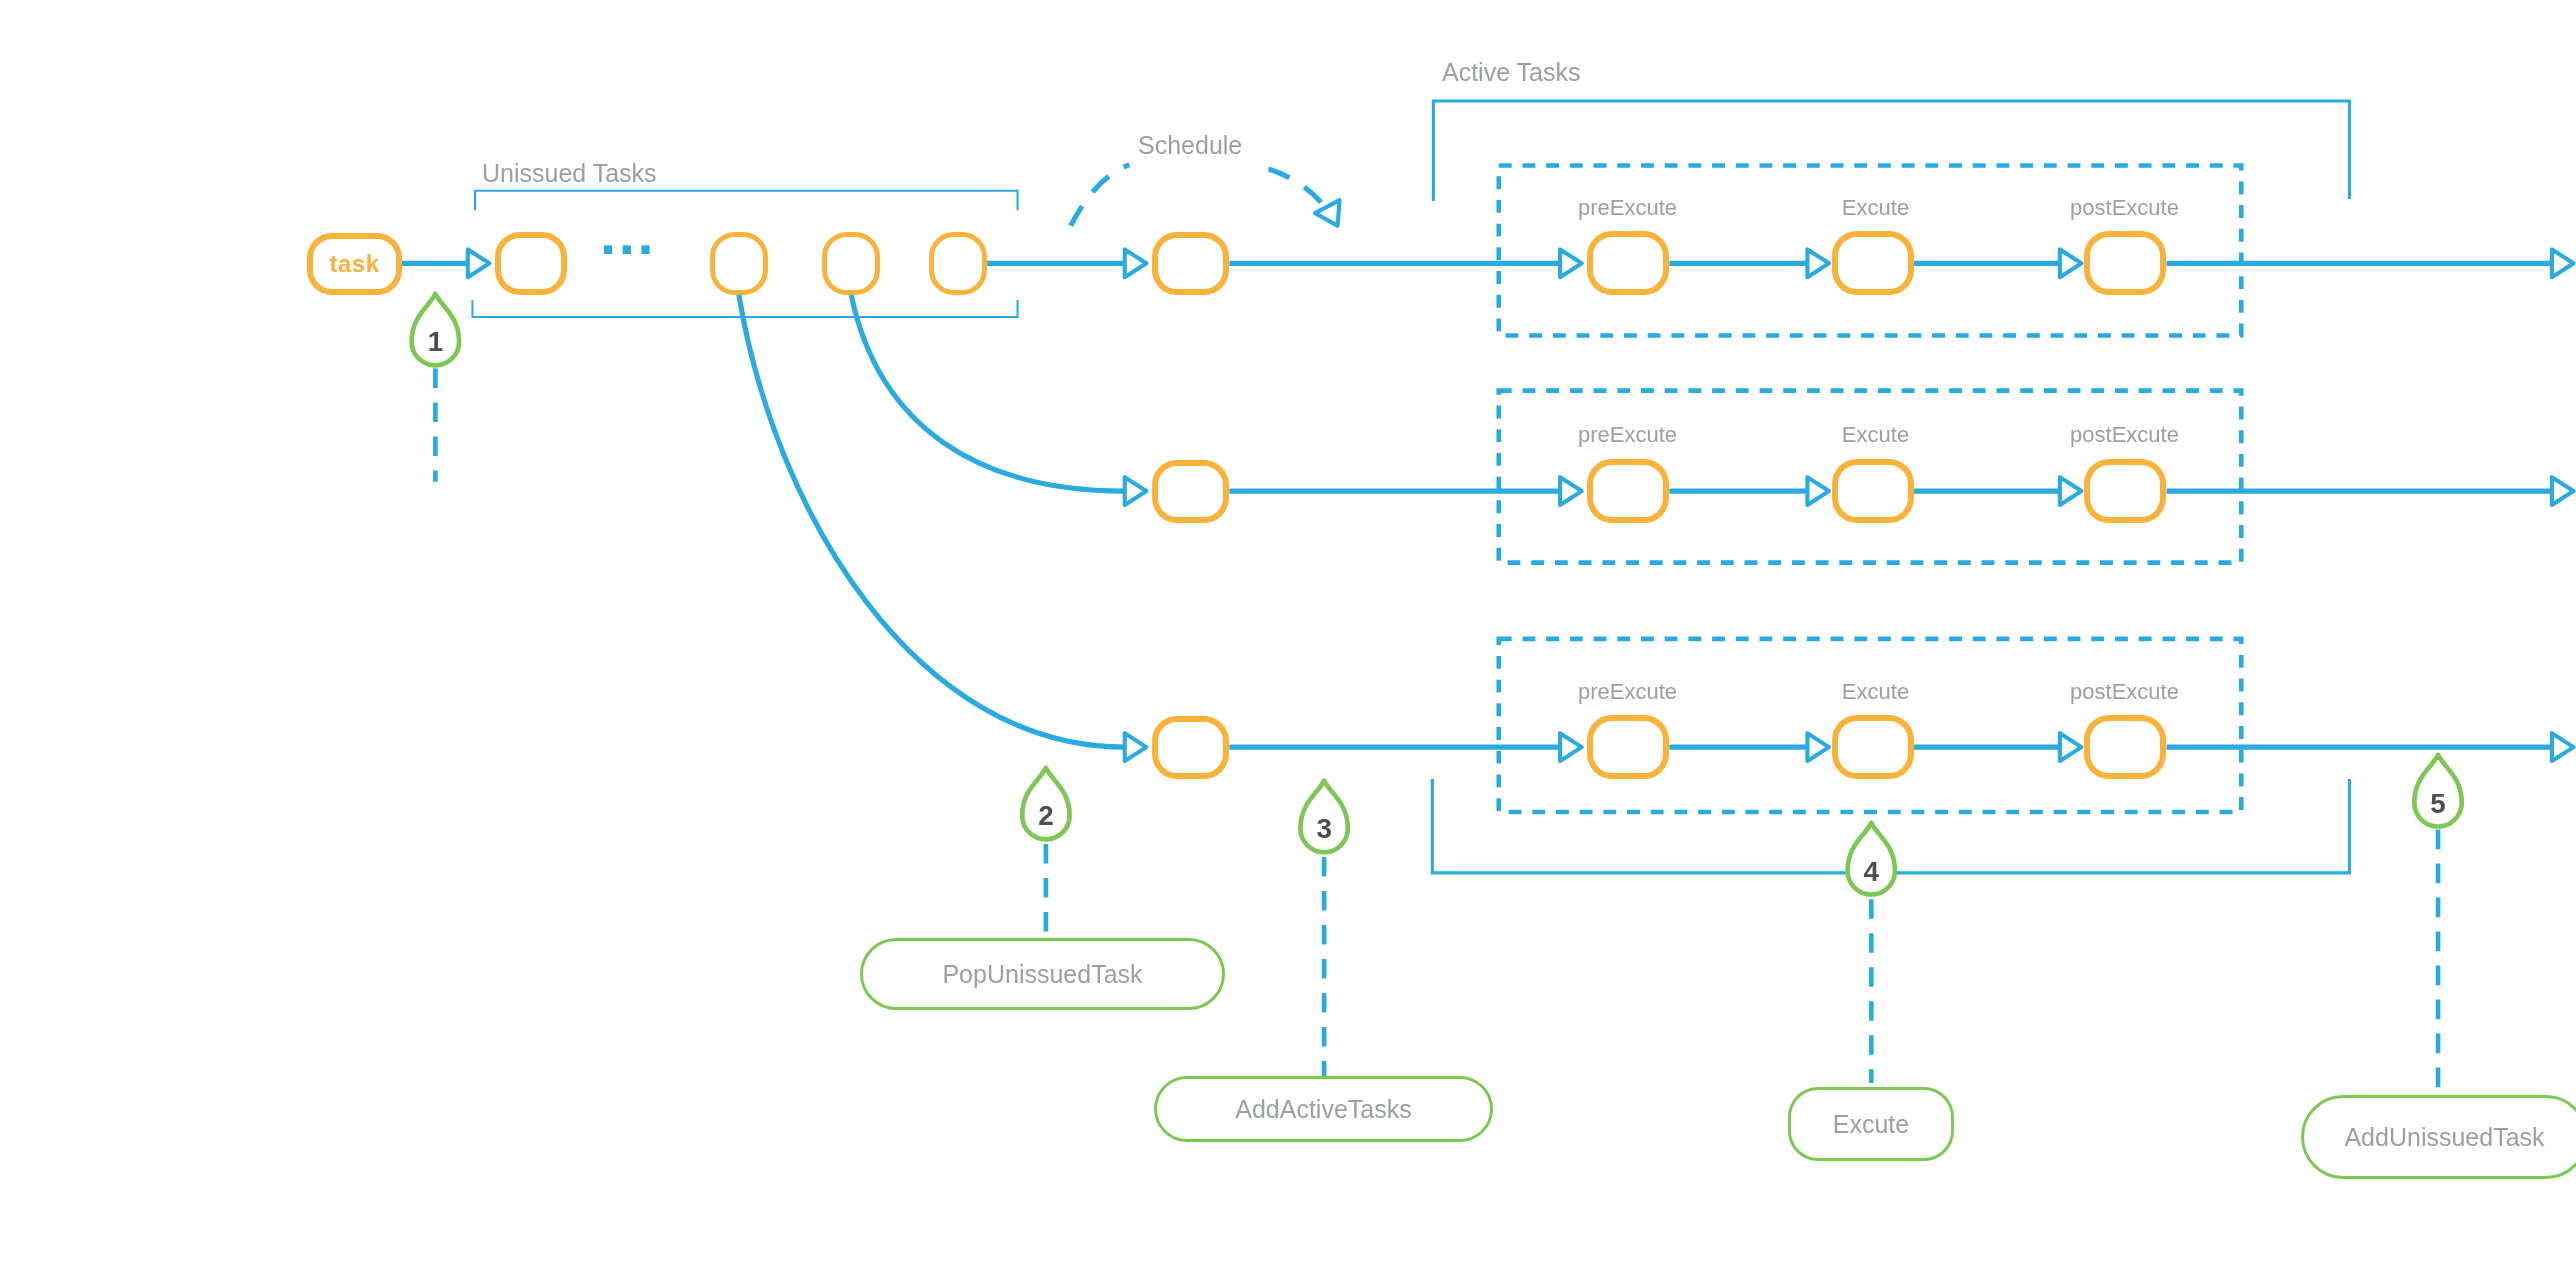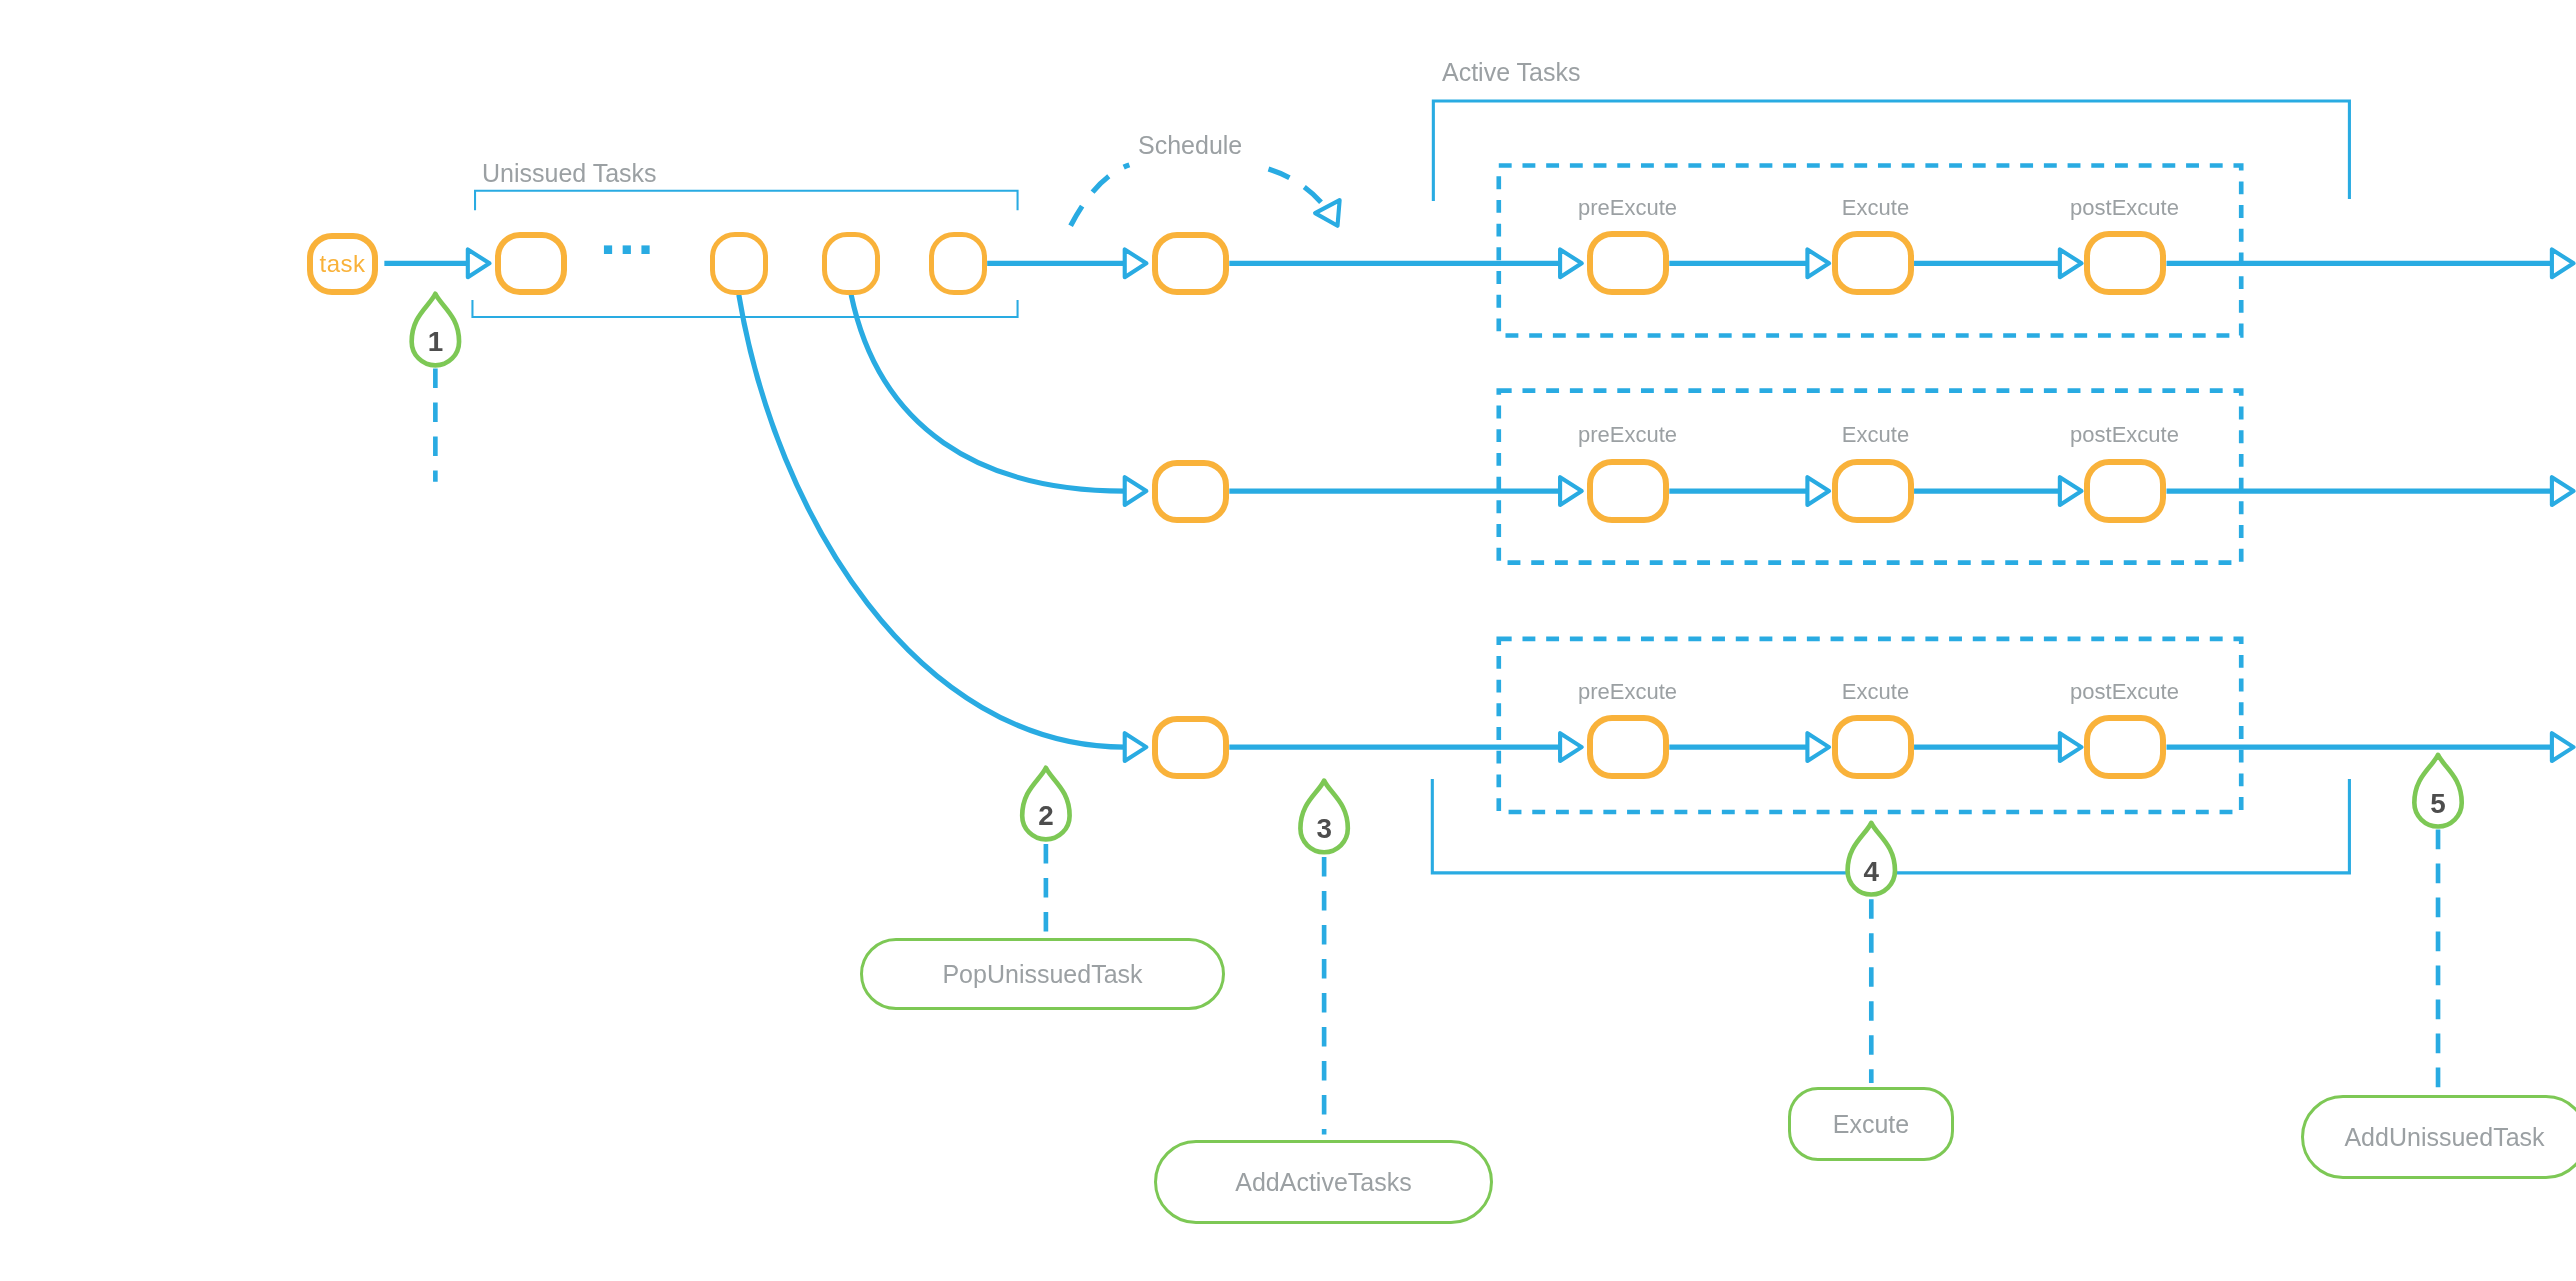--- a/index.html
+++ b/index.html
@@ -133,21 +133,21 @@
     <g transform="translate(4732 1560)">
       <path class="tear" d="M0 -95 C 12 -70 46 -52 46 -2 A 46 46 0 1 1 -46 -2 C -46 -52 -12 -70 0 -95 Z"></path>
       <text class="marker-num" y="17">5</text>
     </g>
   </svg>
 
   <div class="heading" style="left:482px; top:159px;">Unissued Tasks</div>
   <div class="heading" style="left:1138px; top:131px;">Schedule</div>
   <div class="heading" style="left:1442px; top:58px;text-align:center;">Active Tasks</div>
 
-  <div class="node" style="left:307px; top:233px; width:71px; height:62px;">
+  <div class="node" style="left:307px; top:233px; width:95px; height:62px;font-weight:bold;">
     <div class="task-label">task</div>
   </div>
   <div class="node" style="left:495px; top:232px; width:72px; height:63px;"></div>
   <div class="ellipsis" style="left:600px; top:205px;">...</div>
   <div class="node small" style="left:710px; top:232px; width:58px; height:63px;"></div>
   <div class="node small" style="left:822px; top:232px; width:58px; height:63px;"></div>
   <div class="node small" style="left:929px; top:232px; width:58px; height:63px;"></div>
 
   <div class="node" style="left:1152px; top:232px; width:77px; height:63px;"></div>
   <div class="node" style="left:1152px; top:460px; width:77px; height:63px;"></div>
@@ -172,21 +172,21 @@
   <div class="plabel" style="left:2032px; top:679px;">postExcute</div>
   <div class="node" style="left:1587px; top:715px; width:82px; height:64px;"></div>
   <div class="node" style="left:1832px; top:715px; width:82px; height:64px;"></div>
   <div class="node" style="left:2084px; top:715px; width:82px; height:64px;"></div>
 
 
   <div class="gbox center" style="left:860px; top:938px; width:365px; height:72px; border-radius:41px;">
     <span>PopUnissuedTask</span>
   </div>
 
-  <div class="gbox center" style="left:1154px; top:1140px; width:339px; height:84px; border-radius:43px;">
+  <div class="gbox center" style="left:1154px; top:1076px; width:339px; height:66px; border-radius:43px;">
     <span>AddActiveTasks</span>
   </div>
 
   <div class="gbox center" style="left:1788px; top:1087px; width:166px; height:74px; border-radius:30px;">
     <span>Excute</span>
   </div>
 
   <div class="gbox center" style="left:2301px; top:1095px; width:287px; height:84px; border-radius:42px;">
     <span>AddUnissuedTask</span>
   </div>

